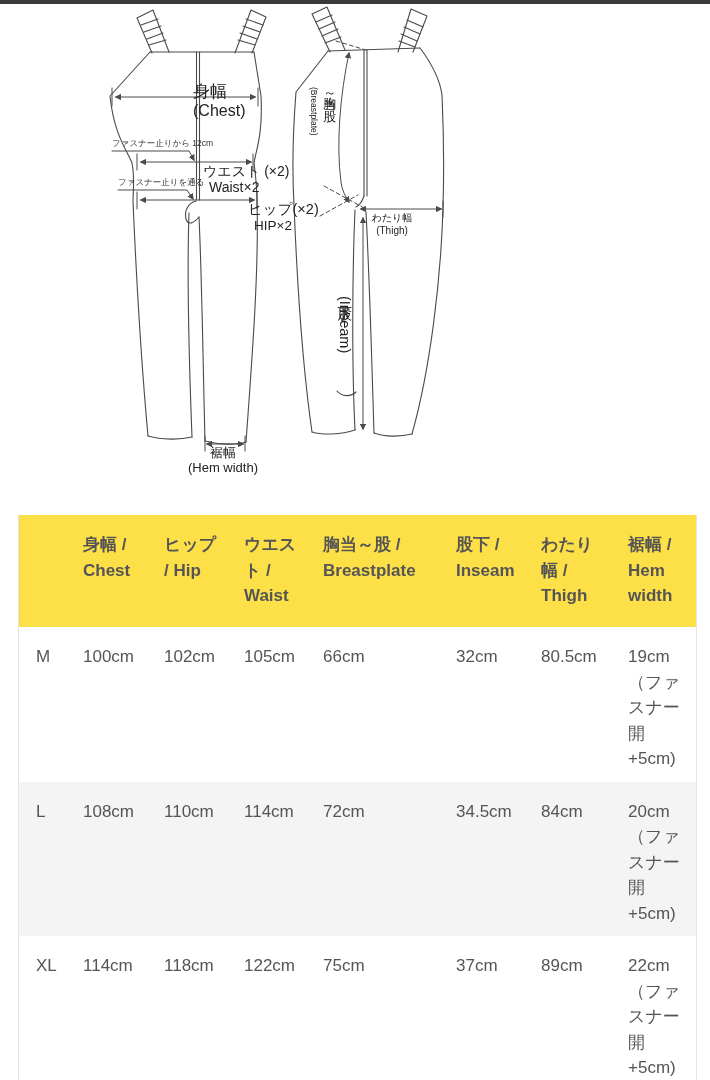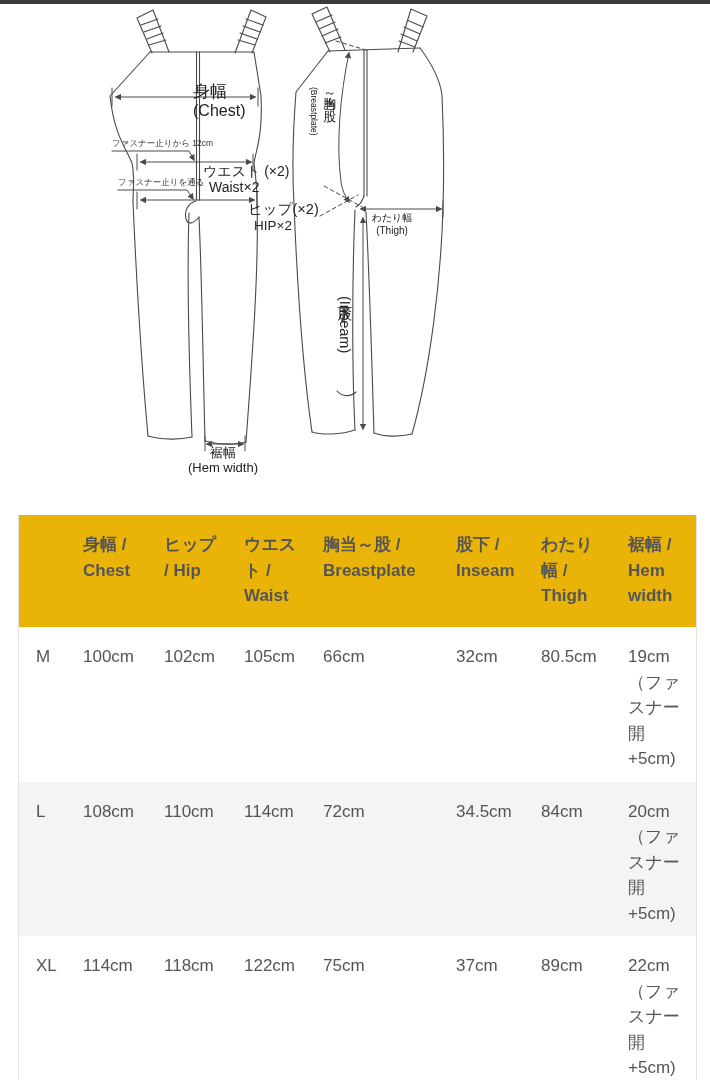--- a/index.html
+++ b/index.html
@@ -27,21 +27,21 @@
   .lbl-thigh{left:353px;top:212px;width:78px;text-align:center;font-size:10px;line-height:1.25;}
   .lbl-inseam{left:336px;top:296px;height:120px;font-size:14.5px;}
 
   
   .size-table{position:absolute;top:515px;left:18px;width:679px;box-sizing:border-box;
     border-left:1px solid #e3e3e3;border-right:1px solid #e3e3e3;
     color:#555;font-size:17px;line-height:1.5;}
   .trow{display:grid;grid-template-columns:64px 81px 80px 79px 133px 85px 87px 1fr;box-sizing:border-box;}
   .trow>div{box-sizing:border-box;padding:17px 8px 10px 0;overflow-wrap:break-word;}
   .trow>div:first-child{padding-left:17px;}
-  .thead{background:#eab308;font-weight:bold;min-height:112px;}
+  .thead{background:#fde047;font-weight:bold;min-height:112px;}
   .thead>div{padding-right:20px;}
   .r0{background:#fff;min-height:141px;}
   .r1{background:#f4f4f4;min-height:153px;}
   .r2{background:#fff;min-height:159px;}
 </style>
 </head>
 <body>
 
 <div class="stage">
   <div class="top-bar"></div>

